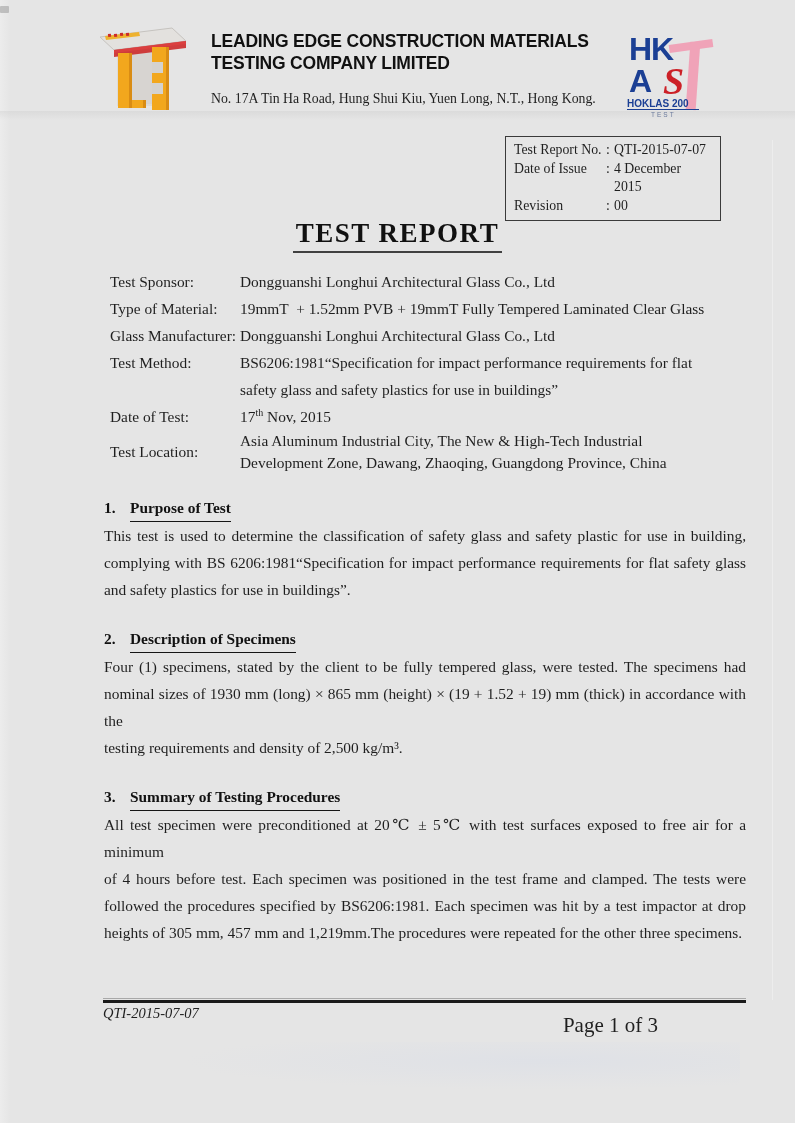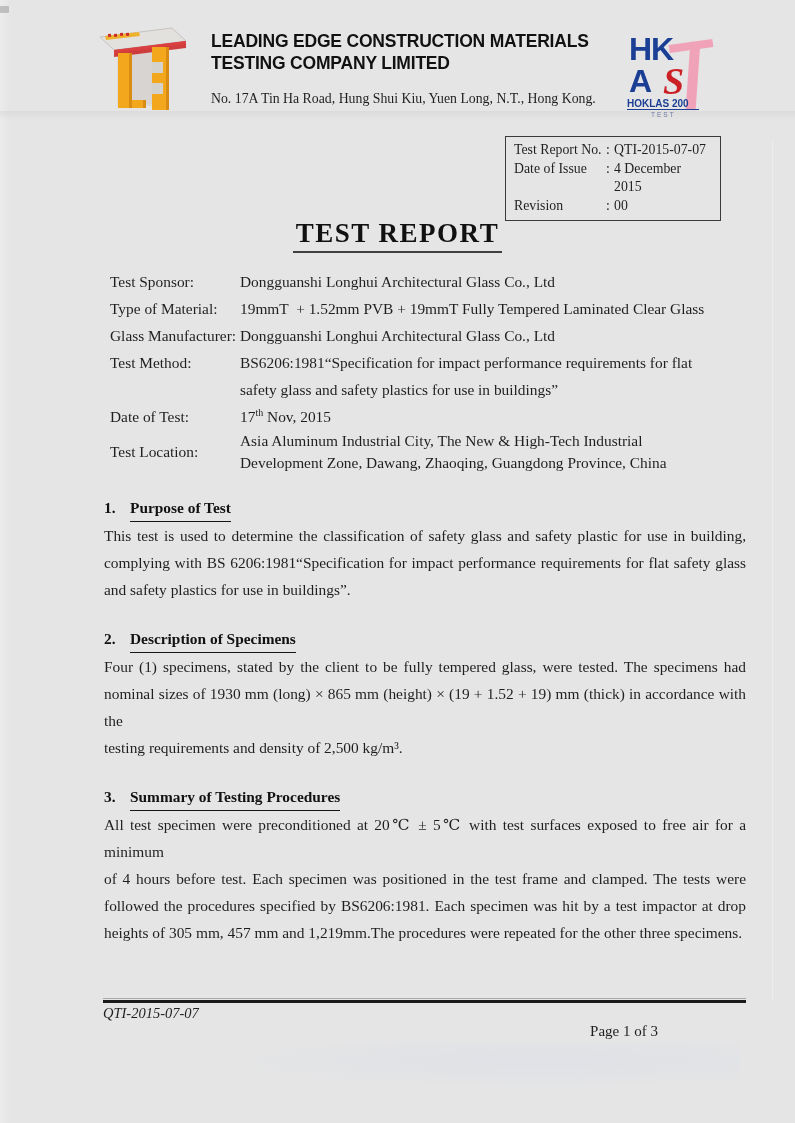--- a/index.html
+++ b/index.html
@@ -82,21 +82,21 @@
   .sec-body { }
   .jline { text-align: justify; text-align-last: justify; line-height: 27px; }
   .lline { text-align: left; line-height: 27px; }
   
   .footer { position: absolute; left: 103px; top: 998px; width: 643px; }
   .footer-rule-thin { height: 1px; background: #a8a8a8; }
   .footer-rule-gap { height: 1px; background: transparent; }
   .footer-rule-thick { height: 3px; background: #1a1a1a; }
   .footer-row { display: flex; justify-content: space-between; margin-top: 2px; }
   .footer-report-no { font-style: italic; font-size: 14.5px; }
-  .footer-page { font-size: 15px; margin-right: 88px; margin-top: 18px; }
+  .footer-page { font-size: 21px; margin-right: 88px; margin-top: 8px; }
 </style>
 </head>
 <body>
 
 <div class="page">
 
   <div class="scan-edge-left"></div>
   <div class="scan-mark-topleft"></div>
   <div class="scan-band-header"></div>
   <div class="scan-line-right"></div>

